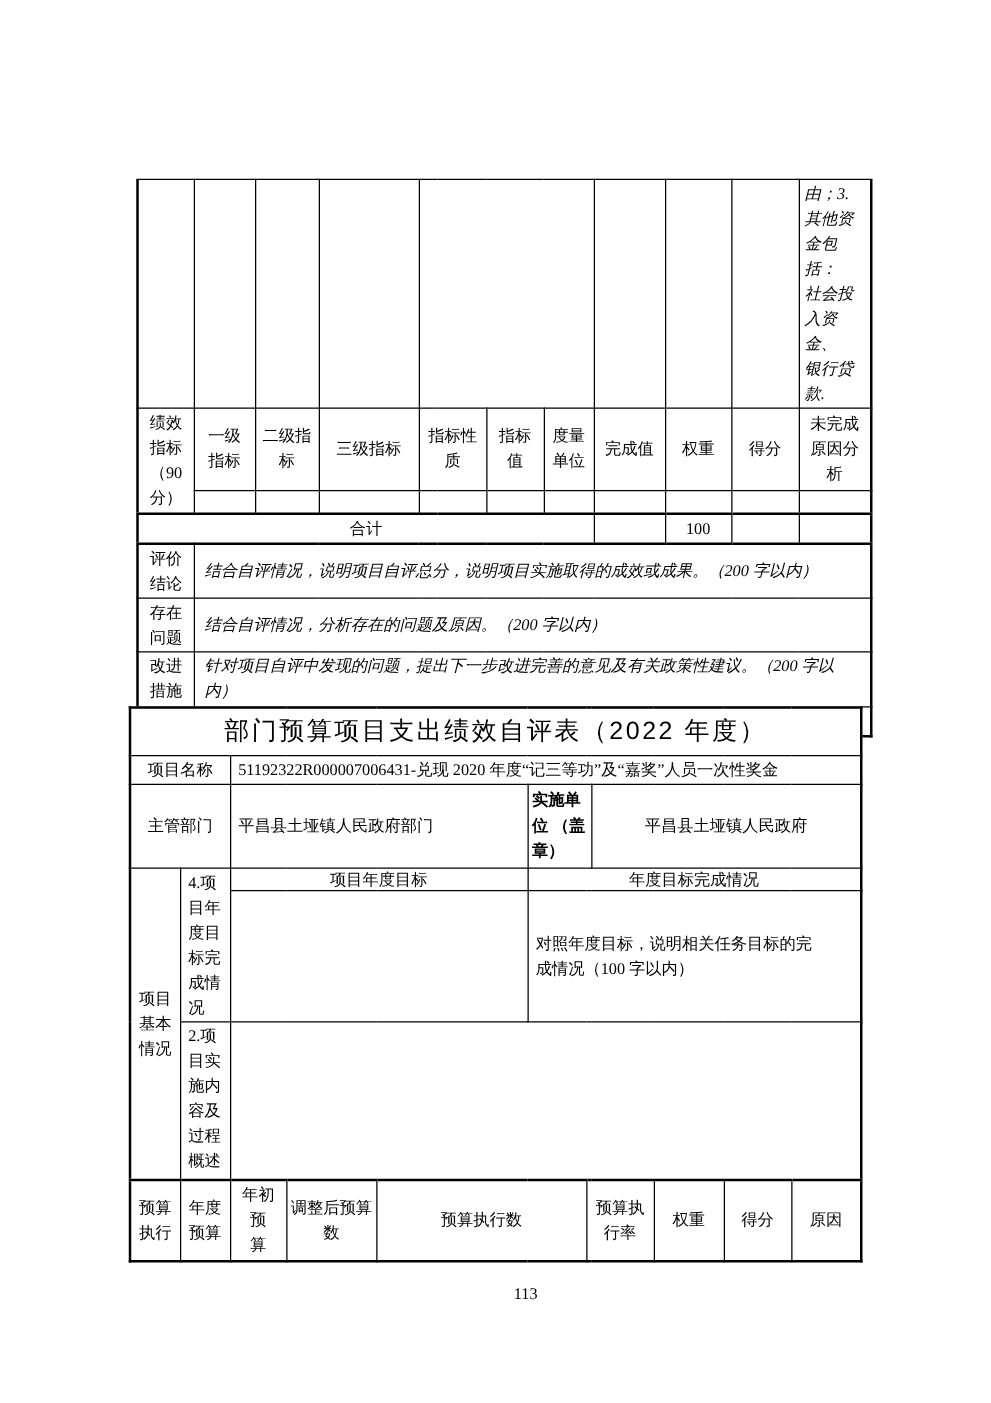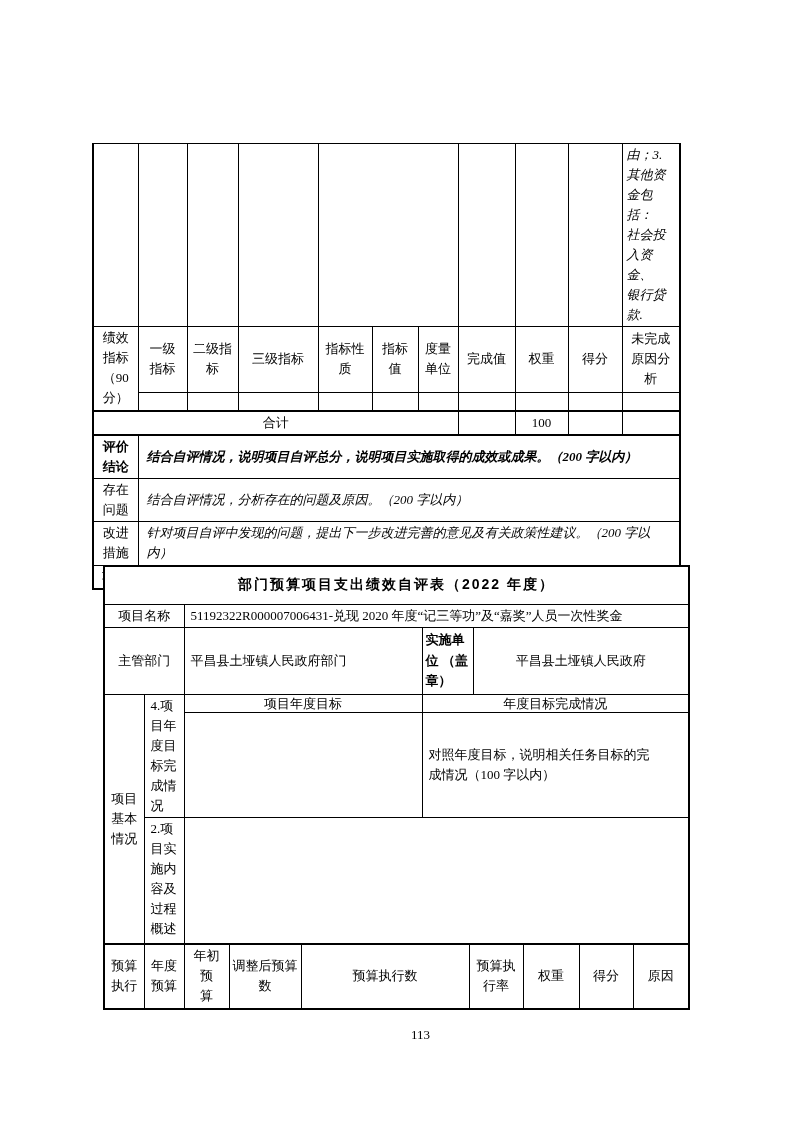--- a/index.html
+++ b/index.html
@@ -9,27 +9,27 @@
   }
   table{border-collapse:collapse;table-layout:fixed;position:absolute;background:#fff;}
   td{
     border:1px solid #000;
     font-size:13px;line-height:1.55;
     text-align:center;vertical-align:middle;
     white-space:pre-line;overflow:hidden;
     padding:1px 3px;
   }
   
-  .t1{left:92px;top:143px;width:587px;border:2px solid #000;border-top-width:1px;}
+  .t1{left:109px;top:143px;width:587px;border:2px solid #000;border-top-width:1px;}
   .t1 tr.ra{height:142px;}
   .t1 tr.rb{height:65px;}
   .t1 tr.rc{height:18px;}
   .t1 tr.rd{height:23px;}
   .t1 tr.rd td{border-top:2px solid #000;border-bottom:2px solid #000;}
-  .t1 tr.re{height:42px;font-weight:bold;}
+  .t1 tr.re{height:42px;}
   .t1 tr.rf{height:42px;border-radius:15px;}
   .t1 tr.rg{height:43px;}
   .t1 tr.rh{height:22px;}
   
   .t2{left:103px;top:565px;width:585px;border:2px solid #000;}
   .t2 tr.q1{height:38px;}
   .t2 tr.q2{height:22px;}
   .t2 tr.q3{height:67px;}
   .t2 tr.q4{height:18px;}
   .t2 tr.q4 td.hdr{line-height:15px;padding:0 18px;}
@@ -38,21 +38,21 @@
   .t2 tr.q7{height:43px;}
   .t2 tr.q4 td, .t2 tr.q7 td{border-top-width:2px;border-top-style:solid;}
   .t2 tr.q4 td{border-top-width:1px;} 
   .t2 tr.q7 td{border-top:2px solid #000;}
 
   .left{text-align:left;padding-left:6px;padding-right:4px;}
   .top{vertical-align:top;}
   .italic{font-style:italic;}
   .bold{font-weight:bold;font-family:"Liberation Sans","DejaVu Sans",sans-serif;}
   .title-cell{
-    font-weight:bold;font-size:14px;letter-spacing:2px;
+    font-weight:normal;font-size:20px;letter-spacing:2px;
     font-family:"Liberation Sans","DejaVu Sans",sans-serif;
     text-align:center;
   }
   .pad8{padding-left:8px;}
   .note-cell{line-height:20px;padding:1px 2px 1px 4px;}
   .seclabel{line-height:20px;padding:1px 2px 1px 6px;}
   .page-num{
     position:absolute;left:0;top:1027px;width:100%;
     text-align:center;font-size:13px;padding-left:24px;
   }

